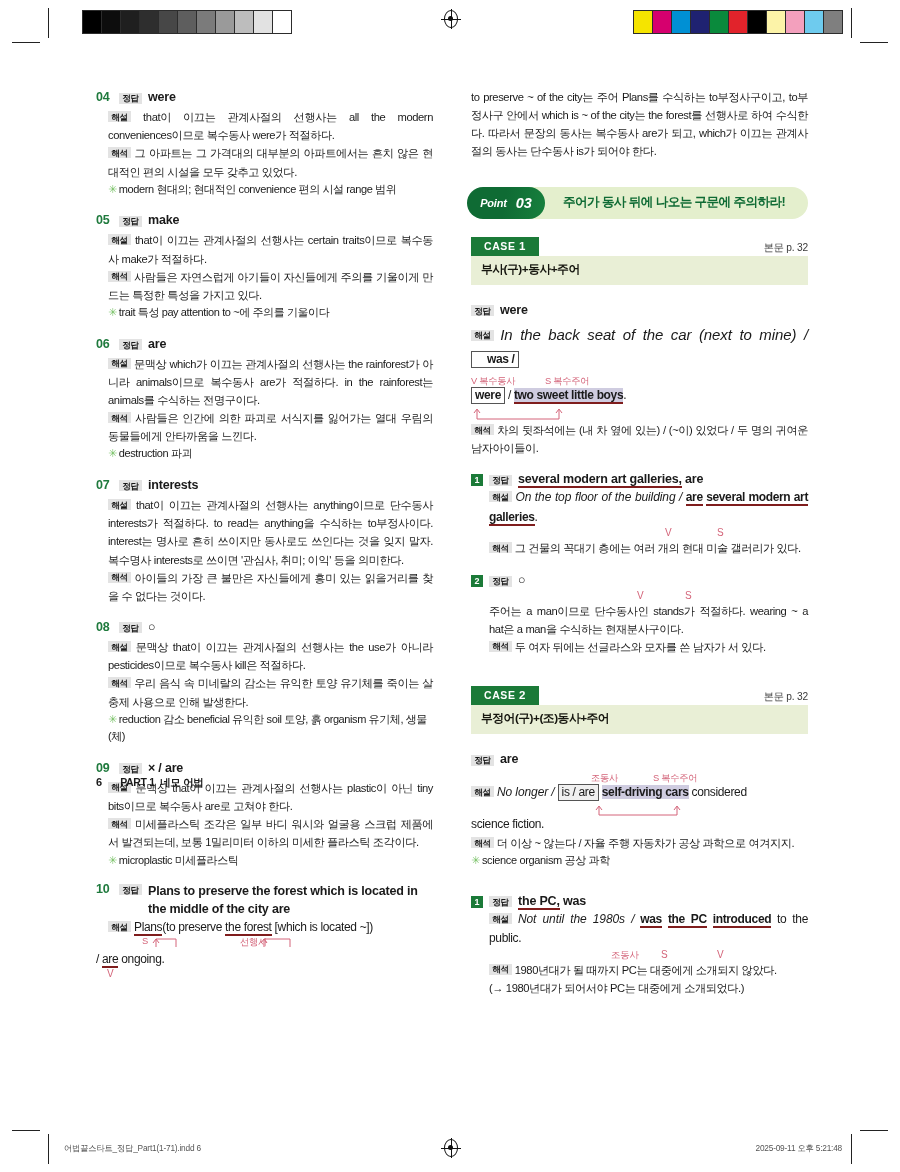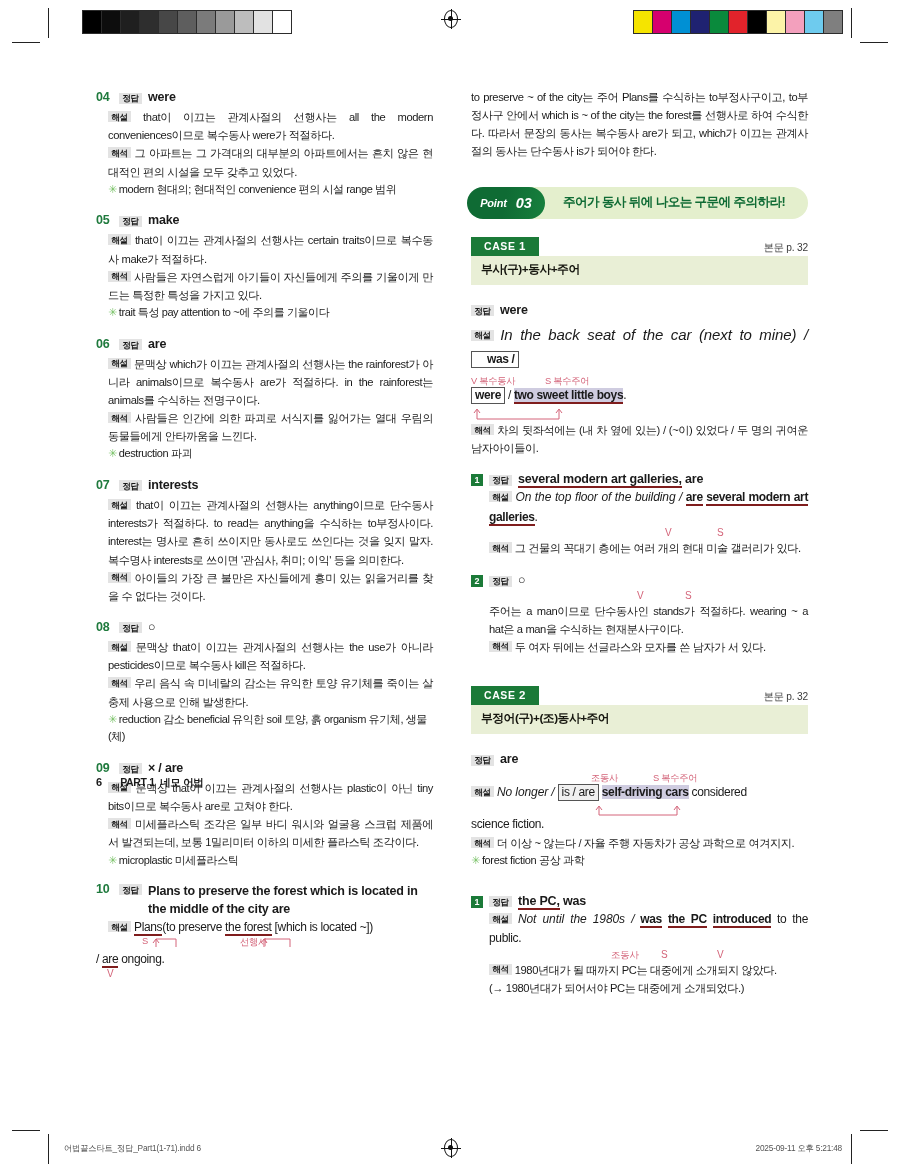--- a/index.html
+++ b/index.html
@@ -360,21 +360,21 @@
             <path d="M206,12 L206,4 M203,7 L206,3 L209,7" stroke="#d4657a" fill="none" stroke-width="1"></path>
             <path d="M128,12 L206,12" stroke="#d4657a" fill="none" stroke-width="1"></path>
           </svg>
         </div>
         <div class="body-line" style="font-size:12px;">science fiction.</div>
         <div class="body-line kr">
           <span class="tag">해석</span>
           <span>더 이상 ~ 않는다 / 자율 주행 자동차가 공상 과학으로 여겨지지.</span>
         </div>
         <div class="voc" style="margin-left:0;">
-          <span class="star">✳</span><span>forest fiction 공상 과학</span>
+          <span class="star">✳</span><span>science organism 공상 과학</span>
         </div>
       </div>
 
       <div class="sub" style="margin-top:22px;">
         <div class="sub-head">
           <span class="numbox">1</span>
           <span class="tag">정답</span>
           <span class="ans"><span class="ul">the PC,</span><span> was</span></span>
         </div>
         <div class="sub-body">

